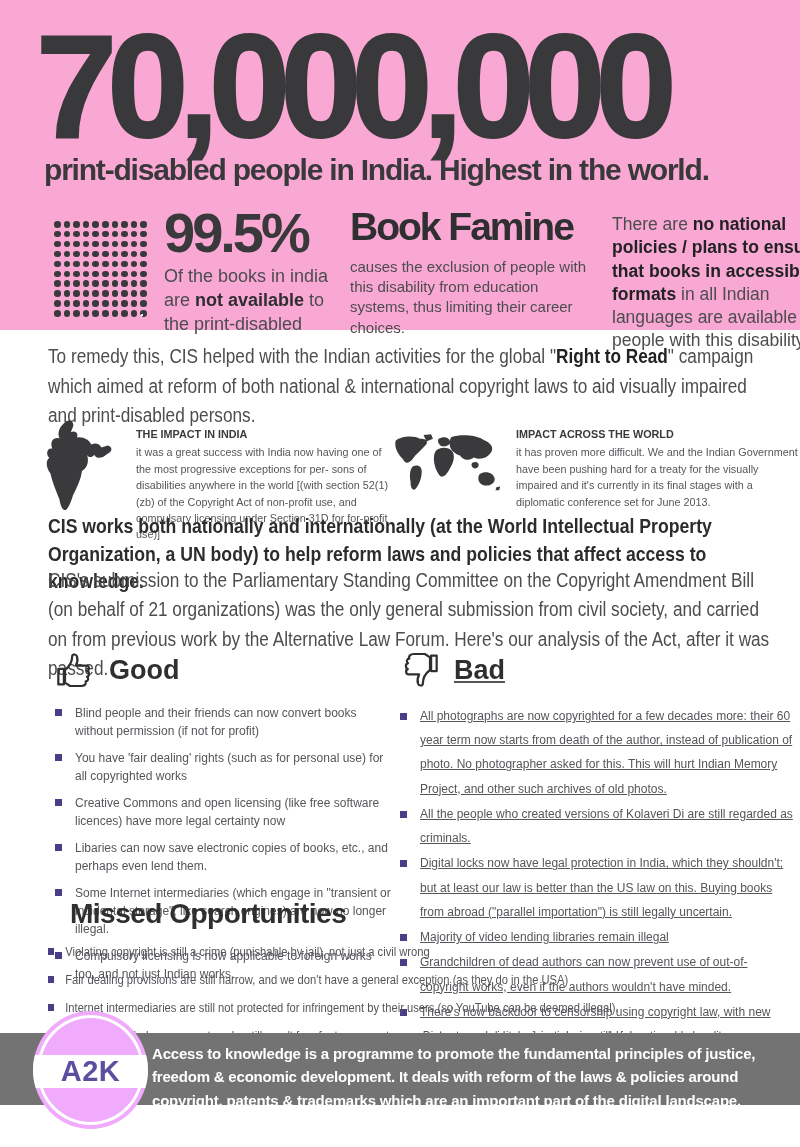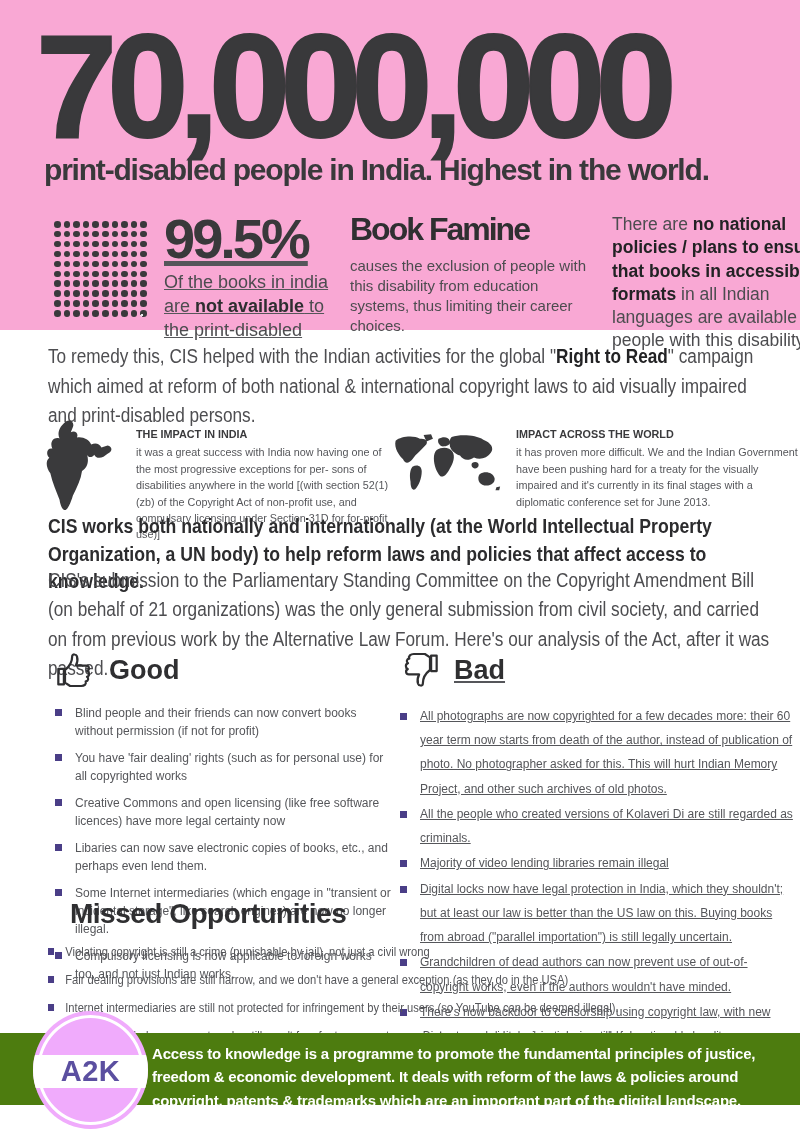--- a/index.html
+++ b/index.html
@@ -21,26 +21,26 @@
     font-size:30px;font-weight:bold;color:#39393b;letter-spacing:-1.2px;white-space:nowrap;
   }
   .stats{position:absolute;left:40px;top:205px;width:752px;display:flex;}
   .dot-matrix{
     width:94px;height:96px;margin:16px 16px 0 14px;flex:none;
     display:grid;grid-template-columns:repeat(10,1fr);grid-template-rows:repeat(10,1fr);
     column-gap:2px;row-gap:3px;
   }
   .dot{width:6.6px;height:6.6px;border-radius:50%;background:#3a3a3c;}
   .dot.cut{background:conic-gradient(from 200deg,#eaebec 0 45deg,#3a3a3c 45deg 360deg);}
-  .stat-block{width:172px;flex:none;margin-top:6px;text-decoration:underline;}
+  .stat-block{width:172px;flex:none;}
   .stat-percent{font-size:56px;font-weight:bold;color:#39393b;letter-spacing:-3px;line-height:1;}
   .stat-desc{font-size:18px;line-height:1.32;color:#4c4c4f;margin-top:4px;}
   .stat-desc b{color:#2e2e30;}
   .famine{width:240px;flex:none;margin-left:14px;margin-top:2px;}
-  .famine-title{font-size:32px;font-weight:bold;color:#2f2f31;letter-spacing:-2px;line-height:1.05;white-space:nowrap;margin-top:6px;}
+  .famine-title{font-size:39px;font-weight:bold;color:#2f2f31;letter-spacing:-2px;line-height:1.05;white-space:nowrap;}
   .famine-body{font-size:15px;line-height:1.35;color:#4c4c4f;margin-top:9px;}
   .no-policies{width:228px;flex:none;margin-left:22px;margin-top:8px;font-size:17.5px;line-height:1.33;color:#4c4c4f;}
   .no-policies b{color:#222224;}
   
   .condensed{transform:scaleX(0.86);transform-origin:0 0;}
   
   .intro{position:absolute;left:48px;top:342px;width:722px;}
   .intro .inner{width:840px;font-size:20px;line-height:1.48;color:#4d4d50;}
   .intro b{color:#222224;}
   .impact-row{position:absolute;left:40px;top:420px;width:750px;display:flex;}
@@ -68,21 +68,21 @@
   .col-bad .blist li{margin-bottom:1px;}
   .col-bad .sq{margin-top:9px;}
   
   .missed{position:absolute;left:48px;top:898px;width:740px;}
   .missed-title{font-size:28px;font-weight:bold;color:#2f2f31;margin:0 0 14px 22px;letter-spacing:-0.5px;}
   .missed .blist{font-size:13px;line-height:1.3;}
   .missed .inner{width:860px;}
   .missed .blist li{margin-bottom:11px;white-space:nowrap;}
   .missed .sq{margin-top:4px;}
   
-  .footer-band{position:absolute;left:0;top:1033px;width:800px;height:72px;background:#4d7c0f;}
+  .footer-band{position:absolute;left:0;top:1033px;width:800px;height:72px;background:#737373;}
   .footer-text{
     margin:9px 0 0 152px;width:636px;font-size:15px;font-weight:bold;
     color:#ffffff;line-height:1.55;letter-spacing:-0.2px;
   }
   .a2k-badge{
     position:absolute;left:33px;top:1011px;width:115px;height:118px;
     background:#f0abfc;border-radius:50%;overflow:hidden;
   }
   .a2k-ring{position:absolute;left:4px;top:4px;right:4px;bottom:4px;border:3.5px solid #ffffff;border-radius:50%;}
   .a2k-stripe{
@@ -307,25 +307,25 @@
       <li>
           <span class="sq"></span>
           <span>All photographs are now copyrighted for a few decades more: their 60 year term now starts from death of the author, instead of publication of photo. No photographer asked for this. This will hurt Indian Memory Project, and other such archives of old photos.</span>
         </li>
       <li>
           <span class="sq"></span>
           <span>All the people who created versions of Kolaveri Di are still regarded as criminals.</span>
         </li>
       <li>
           <span class="sq"></span>
+          <span>Digital locks now have legal protection in India, which they shouldn't; but at least our law is better than the US law on this. Buying books from abroad ("parallel importation") is still legally uncertain.</span>
+        </li>
+      <li>
+          <span class="sq"></span>
           <span>Majority of video lending libraries remain illegal</span>
-        </li>
-      <li>
-          <span class="sq"></span>
-          <span>Digital locks now have legal protection in India, which they shouldn't; but at least our law is better than the US law on this. Buying books from abroad ("parallel importation") is still legally uncertain.</span>
         </li>
       <li>
           <span class="sq"></span>
           <span>Grandchildren of dead authors can now prevent use of out-of-copyright works, even if the authors wouldn't have minded.</span>
         </li>
       <li>
           <span class="sq"></span>
           <span>There's now backdoor to censorship using copyright law, with new content removal provisions being added.</span>
         </li>
     </ul>

